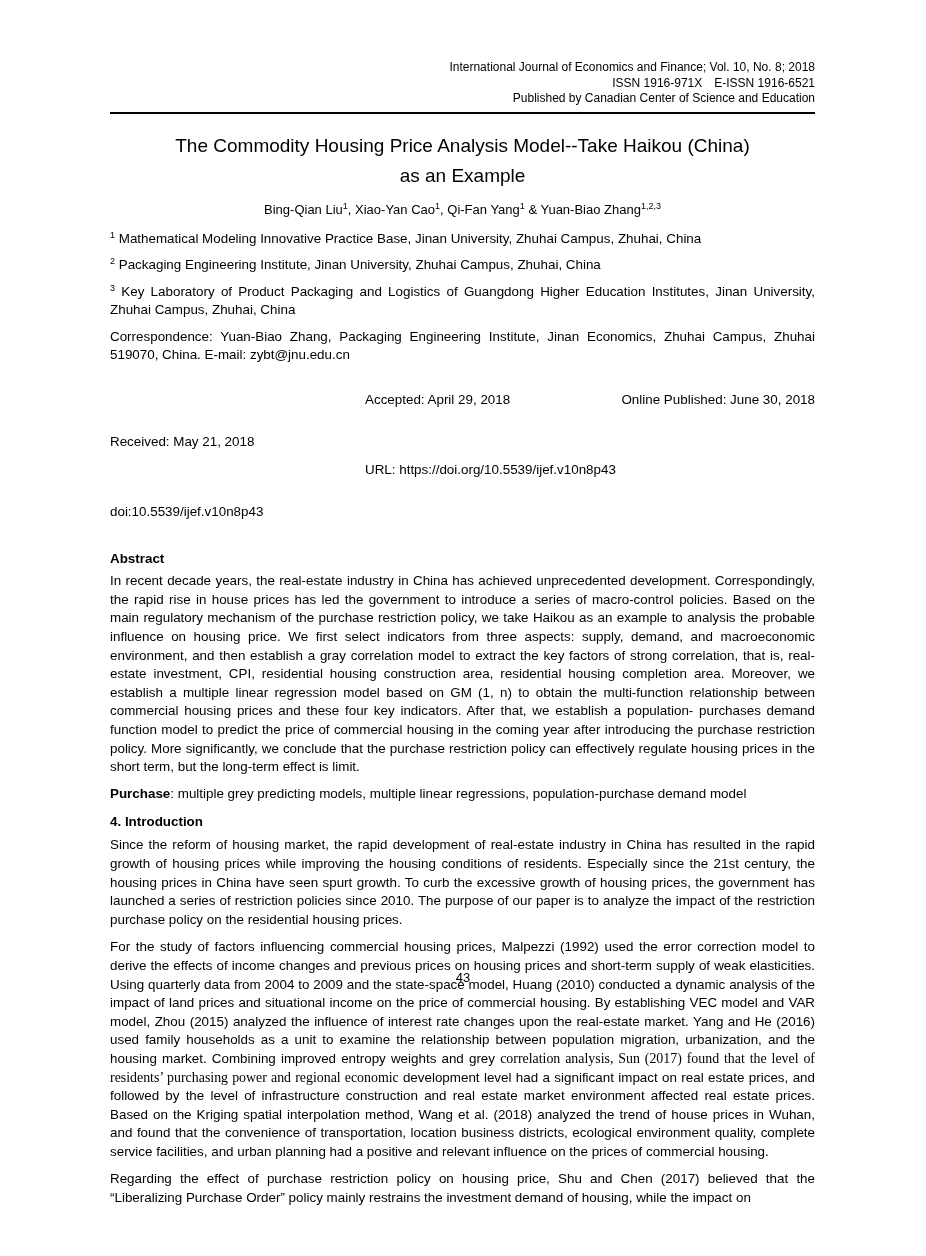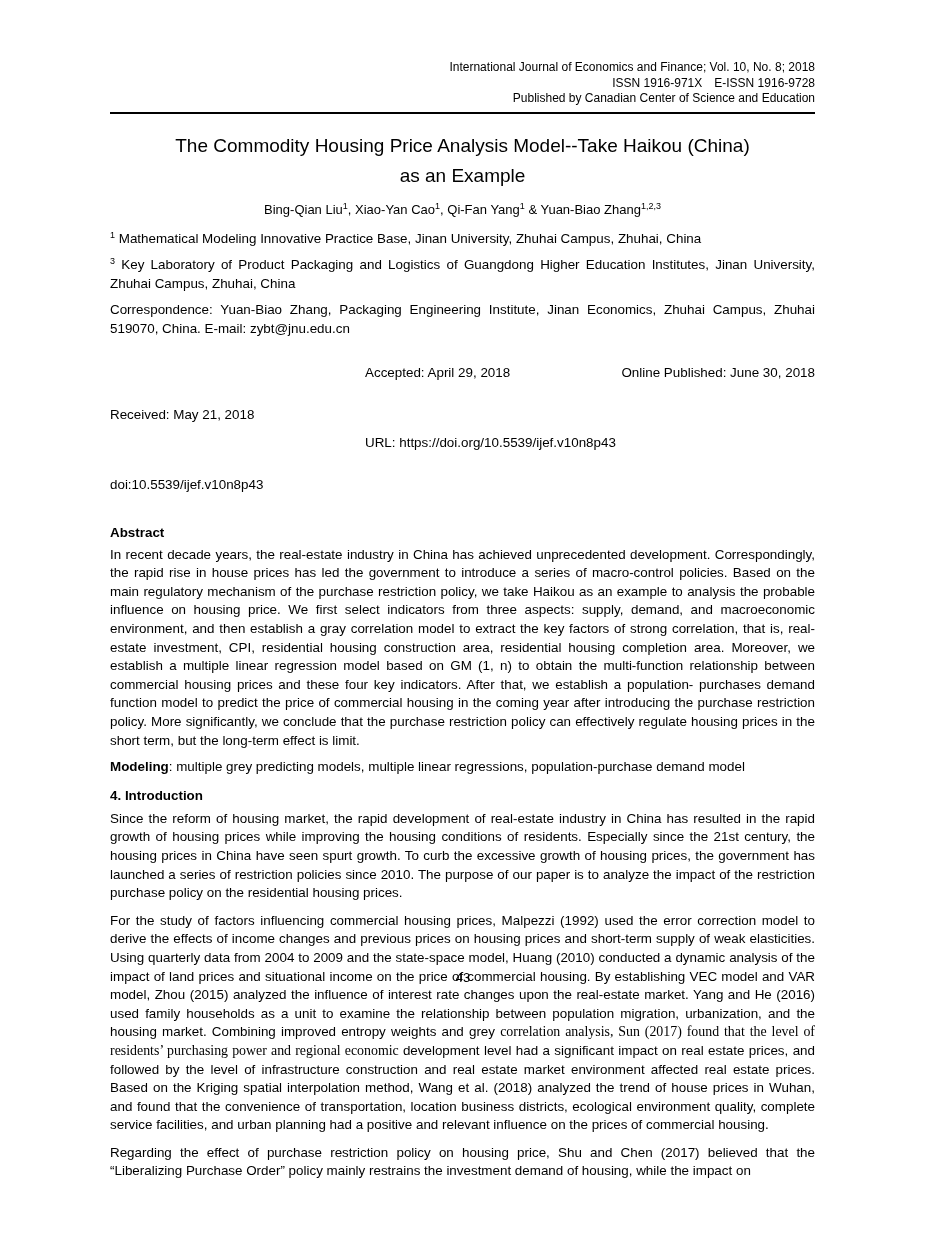--- a/index.html
+++ b/index.html
@@ -92,56 +92,57 @@
     font-size: 13px;
   }
 </style>
 </head>
 <body>
 
 <div class="page">
 
   <header class="journal-header">
     <div>International Journal of Economics and Finance; Vol. 10, No. 8; 2018</div>
-    <div>ISSN 1916-971X E-ISSN 1916-9728</div>
+    <div>ISSN 1916-971X E-ISSN 1916-6521</div>
     <div>Published by Canadian Center of Science and Education</div>
   </header>
 
   <div class="rule"></div>
 
   <h1 class="title">
     <span>The Commodity Housing Price Analysis Model--Take Haikou (China)</span><br>
     <span>as an Example</span>
   </h1>
 
   <p class="authors">Bing-Qian Liu<sup>1</sup>, Xiao-Yan Cao<sup>1</sup>, Qi-Fan Yang<sup>1</sup> &amp; Yuan-Biao Zhang<sup>1,2,3</sup></p>
 
   <div>
       <p class="body-text aff"><sup>1</sup> Mathematical Modeling Innovative Practice Base, Jinan University, Zhuhai Campus, Zhuhai, China</p>
+      <p class="body-text aff"><sup>2</sup> Packaging Engineering Institute, Jinan University, Zhuhai Campus, Zhuhai, China</p>
       <p class="body-text aff"><sup>3</sup> Key Laboratory of Product Packaging and Logistics of Guangdong Higher Education Institutes, Jinan University, Zhuhai Campus, Zhuhai, China</p>
     </div>
 
   <p class="body-text">Correspondence: Yuan-Biao Zhang, Packaging Engineering Institute, Jinan Economics, Zhuhai Campus, Zhuhai 519070, China. E-mail: zybt@jnu.edu.cn</p>
 
   <div class="meta-row meta-received">
     <div class="meta-c1">Received: May 21, 2018</div>
     <div class="meta-c2">Accepted: April 29, 2018</div>
     <div class="meta-c3">Online Published: June 30, 2018</div>
   </div>
 
   <div class="meta-row meta-doi">
     <div class="meta-c1">doi:10.5539/ijef.v10n8p43</div>
     <div class="meta-c2">URL: https://doi.org/10.5539/ijef.v10n8p43</div>
   </div>
 
   <h2 class="section-heading">Abstract</h2>
 
   <p class="body-text abstract-text">In recent decade years, the real-estate industry in China has achieved unprecedented development. Correspondingly, the rapid rise in house prices has led the government to introduce a series of macro-control policies. Based on the main regulatory mechanism of the purchase restriction policy, we take Haikou as an example to analysis the probable influence on housing price. We first select indicators from three aspects: supply, demand, and macroeconomic environment, and then establish a gray correlation model to extract the key factors of strong correlation, that is, real- estate investment, CPI, residential housing construction area, residential housing completion area. Moreover, we establish a multiple linear regression model based on GM (1, n) to obtain the multi-function relationship between commercial housing prices and these four key indicators. After that, we establish a population- purchases demand function model to predict the price of commercial housing in the coming year after introducing the purchase restriction policy. More significantly, we conclude that the purchase restriction policy can effectively regulate housing prices in the short term, but the long-term effect is limit.</p>
 
-  <p class="body-text keywords"><b>Modeling</b><span>: multiple grey predicting models, multiple linear regressions, population-purchase demand model</span></p>
+  <p class="body-text keywords"><b>Purchase</b><span>: multiple grey predicting models, multiple linear regressions, population-purchase demand model</span></p>
 
   <h2 class="section-heading intro">4. Introduction</h2>
 
   <p class="body-text para-1">Since the reform of housing market, the rapid development of real-estate industry in China has resulted in the rapid growth of housing prices while improving the housing conditions of residents. Especially since the 21st century, the housing prices in China have seen spurt growth. To curb the excessive growth of housing prices, the government has launched a series of restriction policies since 2010. The purpose of our paper is to analyze the impact of the restriction purchase policy on the residential housing prices.</p>
 
   <p class="body-text para-2"><span>For the study of factors influencing commercial housing prices, Malpezzi (1992) used the error correction model to derive the effects of income changes and previous prices on housing prices and short-term supply of weak elasticities. Using quarterly data from 2004 to 2009 and the state-space model, Huang (2010) conducted a dynamic analysis of the impact of land prices and situational income on the price of commercial housing. By establishing VEC model and VAR model, Zhou (2015) analyzed the influence of interest rate changes upon the real-estate market. Yang and He (2016) used family households as a unit to examine the relationship between population migration, urbanization, and the housing market. Combining improved entropy weights and grey </span><span class="serif">correlation analysis, Sun (2017) found that the level of residents’ purchasing power and regional economic </span><span>development level had a significant impact on real estate prices, and followed by the level of infrastructure construction and real estate market environment affected real estate prices. Based on the Kriging spatial interpolation method, Wang et al. (2018) analyzed the trend of house prices in Wuhan, and found that the convenience of transportation, location business districts, ecological environment quality, complete service facilities, and urban planning had a positive and relevant influence on the prices of commercial housing.</span></p>
 
   <p class="body-text para-3">Regarding the effect of purchase restriction policy on housing price, Shu and Chen (2017) believed that the “Liberalizing Purchase Order” policy mainly restrains the investment demand of housing, while the impact on</p>
 
   <div class="page-number">43</div>

